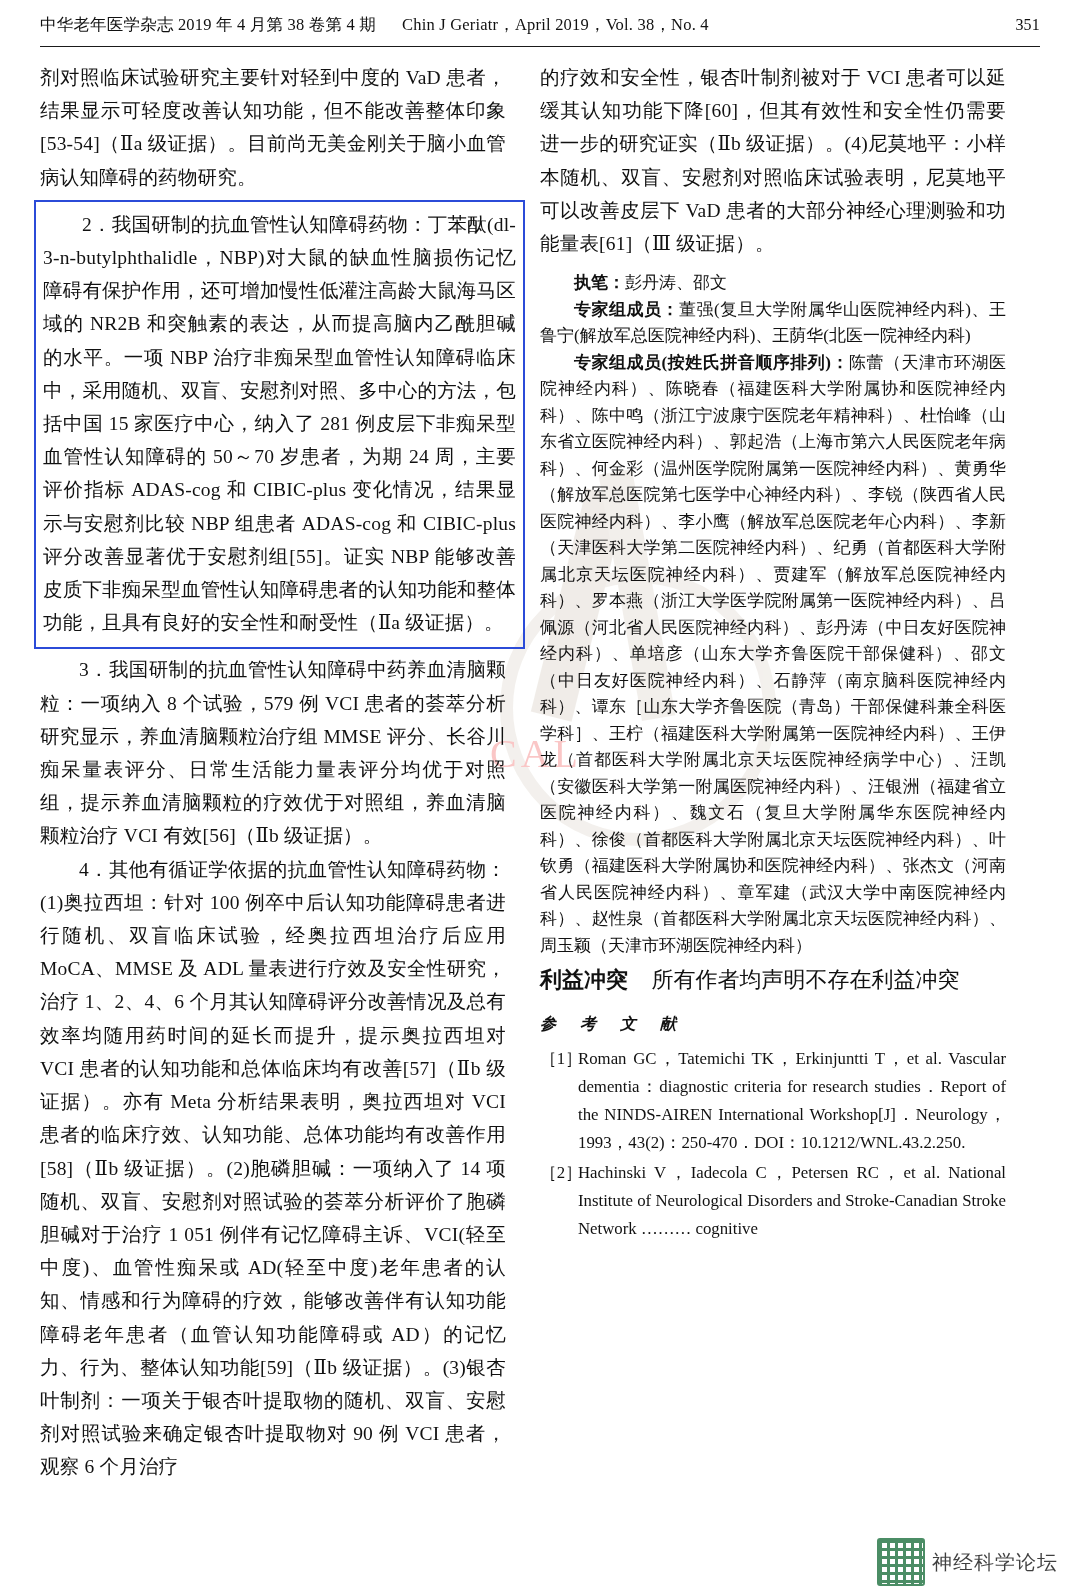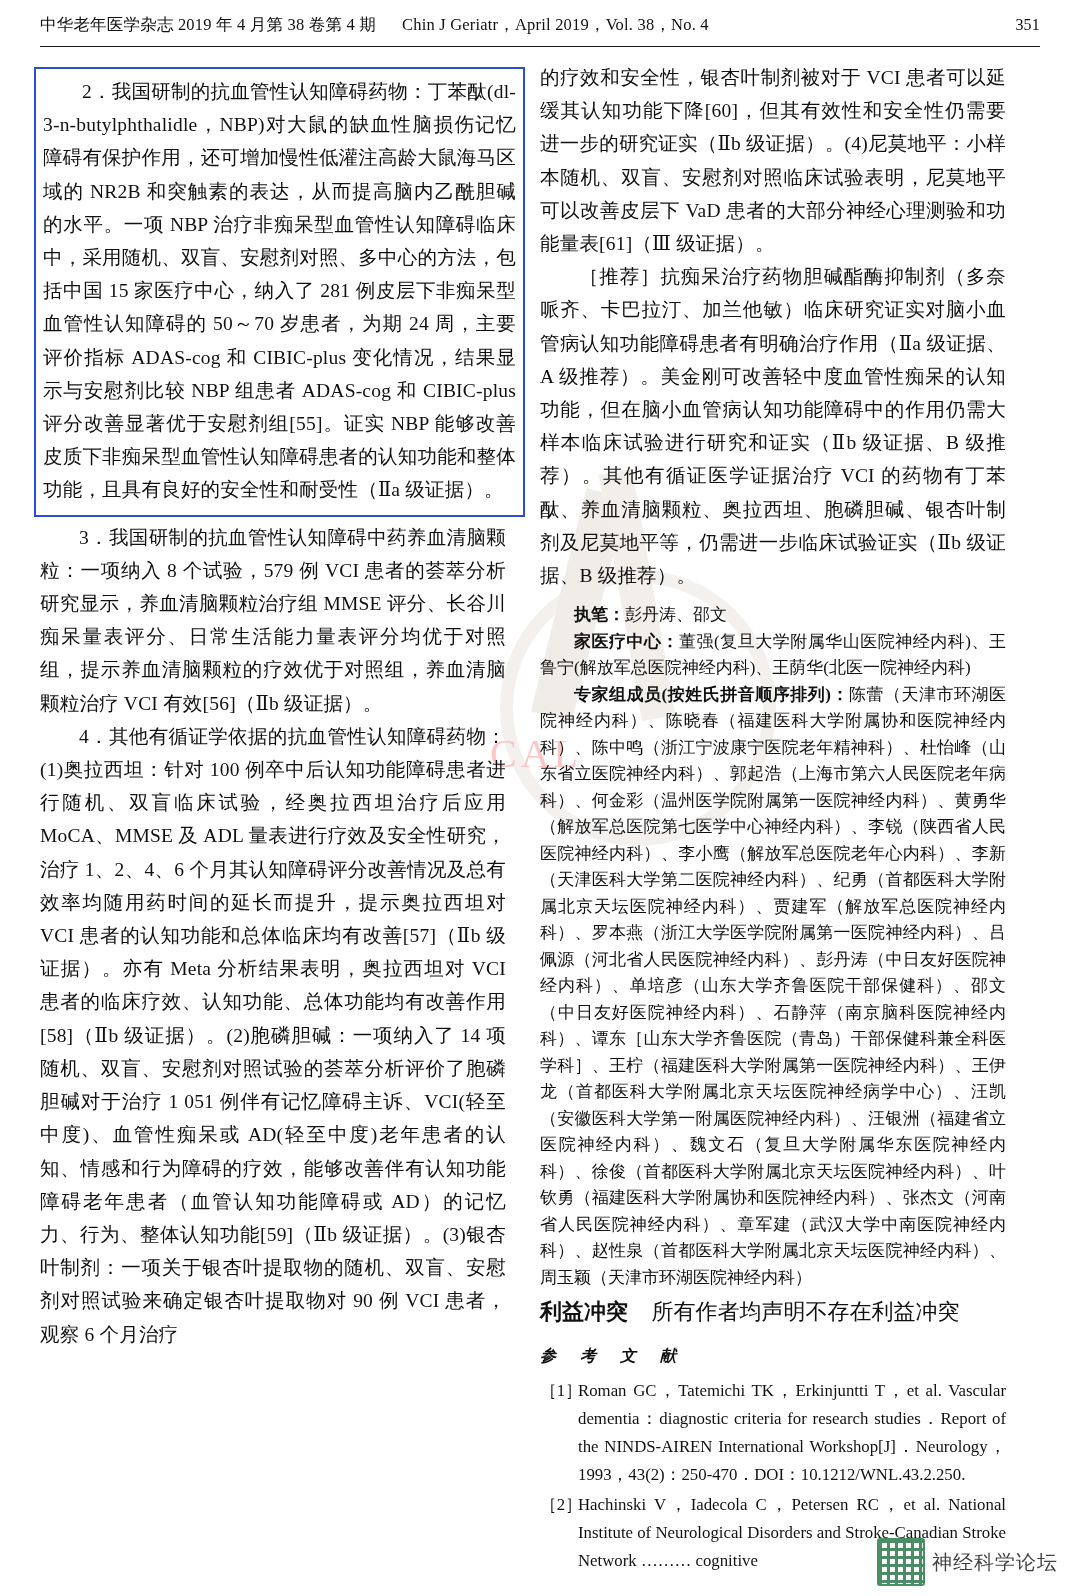--- a/index.html
+++ b/index.html
@@ -211,39 +211,39 @@
   <div class="watermark">
     <div class="ring"></div>
     <div class="bar"></div>
     <div class="bar2"></div>
     <div class="txt">CAL</div>
   </div>
 
   <div class="cols content">
 
     <div class="col">
+      <p>剂对照临床试验研究主要针对轻到中度的 VaD 患者，结果显示可轻度改善认知功能，但不能改善整体印象[53-54]（Ⅱa 级证据）。目前尚无美金刚关于脑小血管病认知障碍的药物研究。</p>
 
       <div class="boxed">
         <p>2．我国研制的抗血管性认知障碍药物：丁苯酞(dl-3-n-butylphthalidle，NBP)对大鼠的缺血性脑损伤记忆障碍有保护作用，还可增加慢性低灌注高龄大鼠海马区域的 NR2B 和突触素的表达，从而提高脑内乙酰胆碱的水平。一项 NBP 治疗非痴呆型血管性认知障碍临床中，采用随机、双盲、安慰剂对照、多中心的方法，包括中国 15 家医疗中心，纳入了 281 例皮层下非痴呆型血管性认知障碍的 50～70 岁患者，为期 24 周，主要评价指标 ADAS-cog 和 CIBIC-plus 变化情况，结果显示与安慰剂比较 NBP 组患者 ADAS-cog 和 CIBIC-plus 评分改善显著优于安慰剂组[55]。证实 NBP 能够改善皮质下非痴呆型血管性认知障碍患者的认知功能和整体功能，且具有良好的安全性和耐受性（Ⅱa 级证据）。</p>
       </div>
 
       <p class="indent">3．我国研制的抗血管性认知障碍中药养血清脑颗粒：一项纳入 8 个试验，579 例 VCI 患者的荟萃分析研究显示，养血清脑颗粒治疗组 MMSE 评分、长谷川痴呆量表评分、日常生活能力量表评分均优于对照组，提示养血清脑颗粒的疗效优于对照组，养血清脑颗粒治疗 VCI 有效[56]（Ⅱb 级证据）。</p>
       <p class="indent">4．其他有循证学依据的抗血管性认知障碍药物：(1)奥拉西坦：针对 100 例卒中后认知功能障碍患者进行随机、双盲临床试验，经奥拉西坦治疗后应用 MoCA、MMSE 及 ADL 量表进行疗效及安全性研究，治疗 1、2、4、6 个月其认知障碍评分改善情况及总有效率均随用药时间的延长而提升，提示奥拉西坦对 VCI 患者的认知功能和总体临床均有改善[57]（Ⅱb 级证据）。亦有 Meta 分析结果表明，奥拉西坦对 VCI 患者的临床疗效、认知功能、总体功能均有改善作用[58]（Ⅱb 级证据）。(2)胞磷胆碱：一项纳入了 14 项随机、双盲、安慰剂对照试验的荟萃分析评价了胞磷胆碱对于治疗 1 051 例伴有记忆障碍主诉、VCI(轻至中度)、血管性痴呆或 AD(轻至中度)老年患者的认知、情感和行为障碍的疗效，能够改善伴有认知功能障碍老年患者（血管认知功能障碍或 AD）的记忆力、行为、整体认知功能[59]（Ⅱb 级证据）。(3)银杏叶制剂：一项关于银杏叶提取物的随机、双盲、安慰剂对照试验来确定银杏叶提取物对 90 例 VCI 患者，观察 6 个月治疗</p>
     </div>
 
     <div class="col">
       <p>的疗效和安全性，银杏叶制剂被对于 VCI 患者可以延缓其认知功能下降[60]，但其有效性和安全性仍需要进一步的研究证实（Ⅱb 级证据）。(4)尼莫地平：小样本随机、双盲、安慰剂对照临床试验表明，尼莫地平可以改善皮层下 VaD 患者的大部分神经心理测验和功能量表[61]（Ⅲ 级证据）。</p>
-      <p class="indent">［推荐］抗痴呆治疗药物胆碱酯酶抑制剂（多奈哌齐、卡巴拉汀、加兰他敏）临床研究证实对脑小血管病认知功能障碍患者有明确治疗作用（Ⅱa 级证据、A 级推荐）。美金刚可改善轻中度血管性痴呆的认知功能，但在脑小血管病认知功能障碍中的作用仍需大样本临床试验进行研究和证实（Ⅱb 级证据、B 级推荐）。其他有循证医学证据治疗 VCI 的药物有丁苯酞、养血清脑颗粒、奥拉西坦、胞磷胆碱、银杏叶制剂及尼莫地平等，仍需进一步临床试验证实（Ⅱb 级证据、B 级推荐）。</p>
 
       <div class="authors-block">
         <div class="ln" style="text-indent:2em;">
           <span class="label">执笔：</span><span>彭丹涛、邵文</span>
         </div>
         <div class="ln" style="text-indent:2em;">
-          <span class="label">家医疗中心：</span><span>董强(复旦大学附属华山医院神经内科)、王鲁宁(解放军总医院神经内科)、王荫华(北医一院神经内科)</span>
+          <span class="label">专家组成员：</span><span>董强(复旦大学附属华山医院神经内科)、王鲁宁(解放军总医院神经内科)、王荫华(北医一院神经内科)</span>
         </div>
         <div class="ln" style="text-indent:2em;">
           <span class="label">专家组成员(按姓氏拼音顺序排列)：</span><span>陈蕾（天津市环湖医院神经内科）、陈晓春（福建医科大学附属协和医院神经内科）、陈中鸣（浙江宁波康宁医院老年精神科）、杜怡峰（山东省立医院神经内科）、郭起浩（上海市第六人民医院老年病科）、何金彩（温州医学院附属第一医院神经内科）、黄勇华（解放军总医院第七医学中心神经内科）、李锐（陕西省人民医院神经内科）、李小鹰（解放军总医院老年心内科）、李新（天津医科大学第二医院神经内科）、纪勇（首都医科大学附属北京天坛医院神经内科）、贾建军（解放军总医院神经内科）、罗本燕（浙江大学医学院附属第一医院神经内科）、吕佩源（河北省人民医院神经内科）、彭丹涛（中日友好医院神经内科）、单培彦（山东大学齐鲁医院干部保健科）、邵文（中日友好医院神经内科）、石静萍（南京脑科医院神经内科）、谭东［山东大学齐鲁医院（青岛）干部保健科兼全科医学科］、王柠（福建医科大学附属第一医院神经内科）、王伊龙（首都医科大学附属北京天坛医院神经病学中心）、汪凯（安徽医科大学第一附属医院神经内科）、汪银洲（福建省立医院神经内科）、魏文石（复旦大学附属华东医院神经内科）、徐俊（首都医科大学附属北京天坛医院神经内科）、叶钦勇（福建医科大学附属协和医院神经内科）、张杰文（河南省人民医院神经内科）、章军建（武汉大学中南医院神经内科）、赵性泉（首都医科大学附属北京天坛医院神经内科）、周玉颖（天津市环湖医院神经内科）</span>
         </div>
       </div>
 
       <div class="conflict">
         <span class="label">利益冲突</span>
         <span>所有作者均声明不存在利益冲突</span>
       </div>

